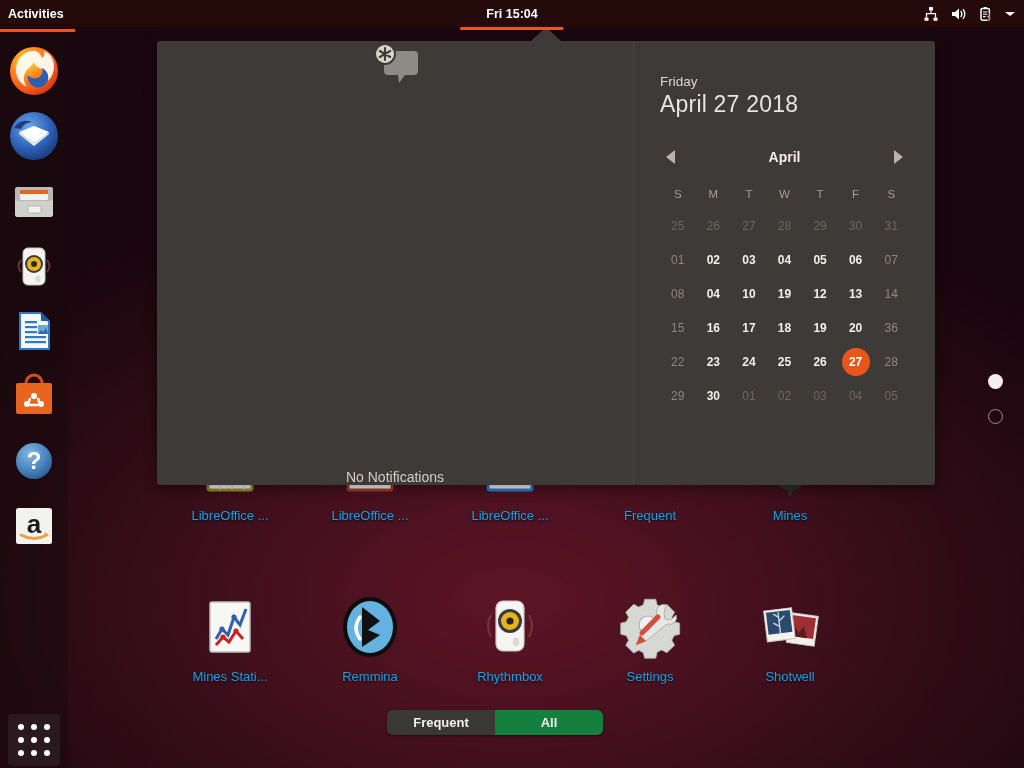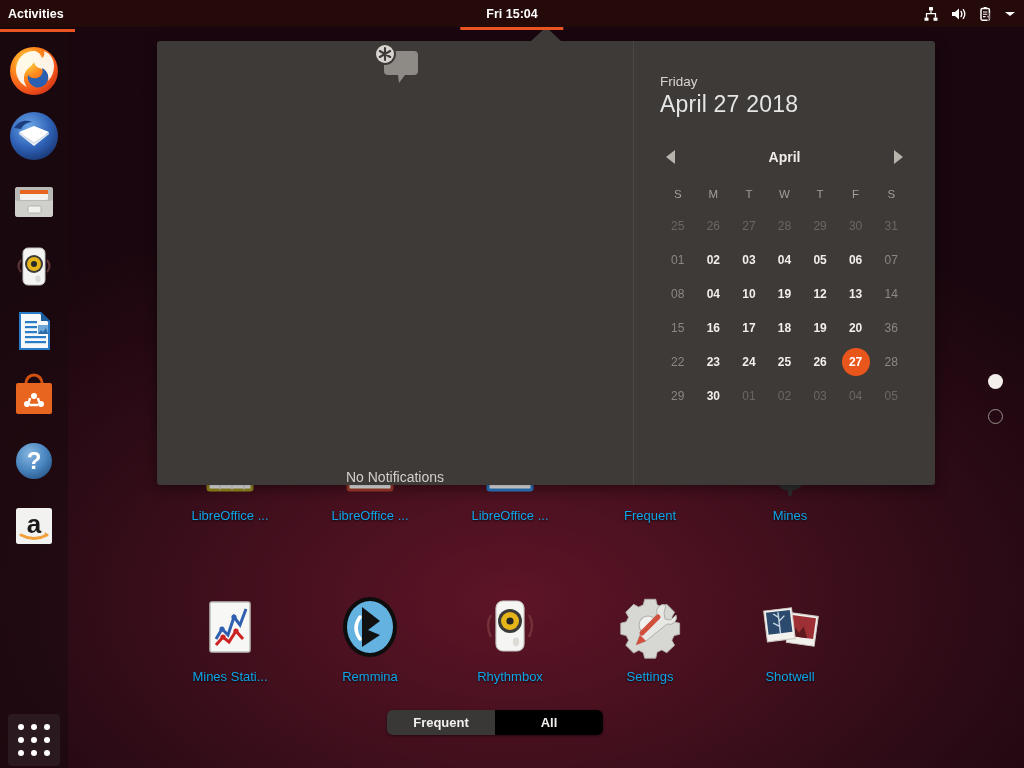--- a/index.html
+++ b/index.html
@@ -165,21 +165,21 @@
     position:absolute; left:387px; top:710px; height:25px; width:216px;
     display:flex; border-radius:6px; overflow:hidden; z-index:30;
     box-shadow:0 1px 3px rgba(0,0,0,0.5);
     font-weight:bold;
   }
   #view-toggle .tg{
     flex:1; display:flex; align-items:center; justify-content:center;
     font-size:13px; color:#f3efec; cursor:pointer;
   }
   #view-toggle .tg.off{ background:#3a3836; }
-  #view-toggle .tg.on { background:#000000; }
+  #view-toggle .tg.on { background:#15803d; }
 </style>
 </head>
 <body>
 
 <div id="desktop">
   <div class="wall-streak" style="left:120px;top:80px;width:620px;height:1px;transform:rotate(38deg);"></div>
   <div class="wall-streak" style="left:330px;top:40px;width:760px;height:1px;transform:rotate(52deg);"></div>
   <div class="wall-streak" style="left:60px;top:420px;width:700px;height:1px;transform:rotate(-28deg);"></div>
   <div class="wall-streak" style="left:560px;top:520px;width:520px;height:1px;transform:rotate(24deg);"></div>
 </div>

